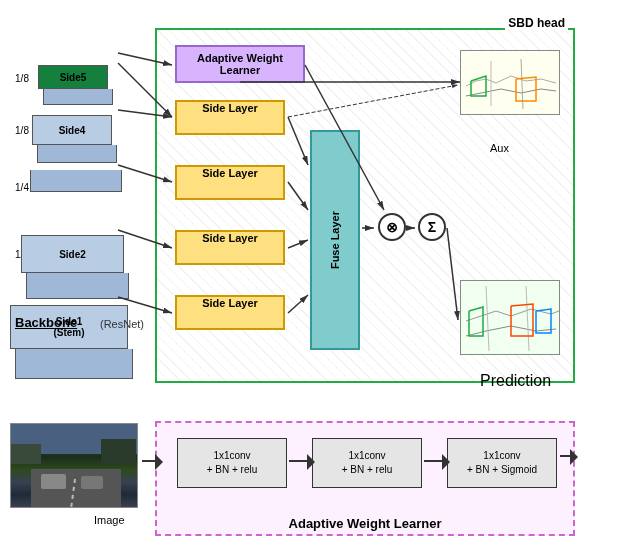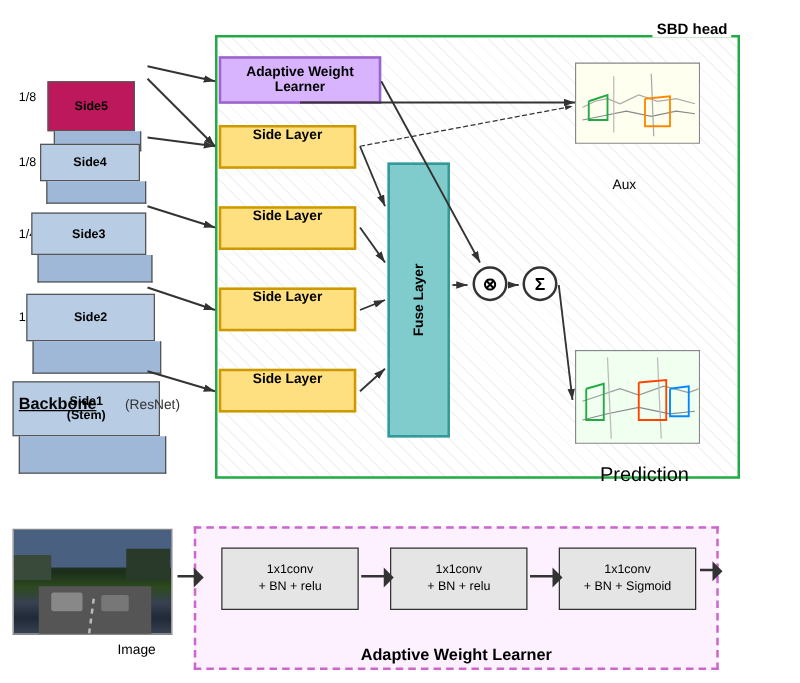--- a/index.html
+++ b/index.html
@@ -33,21 +33,20 @@
 
     
     #sbd-head-box {
       position: absolute;
       top: 28px;
       left: 155px;
       width: 420px;
       height: 355px;
       border: 2px solid #22aa44;
       background: transparent;
-      margin-left: 17px;
     }
 
     #sbd-head-label {
       position: absolute;
       top: -14px;
       right: 5px;
       font-size: 12px;
       font-weight: bold;
       color: #000;
       background: white;
@@ -322,21 +321,21 @@
     <div id="sbd-head-label">SBD head</div>
   </div>
 
   <div id="backbone-area">
 
     <div style="position:absolute; top:35px; left:0px;">
       <div style="position:absolute; left:2px; top:8px; font-size:10px; line-height:1.1; text-align:center; width:20px;">
         <span>1/8</span>
       </div>
       <div style="position:absolute; left:28px; top:0px;">
-        <div style="background:#be185d; border:1.5px solid #555; width:70px; height:40px; display:flex; align-items:center; justify-content:center; font-size:10px; font-weight:bold;">
+        <div style="background:#15803d; border:1.5px solid #555; width:70px; height:24px; display:flex; align-items:center; justify-content:center; font-size:10px; font-weight:bold;">
           <span>Side5</span>
         </div>
         <div style="background:#a0b8d8; border:1.5px solid #555; border-top:none; width:70px; height:16px; margin-left:5px;"></div>
       </div>
     </div>
 
     <div style="position:absolute; top:85px; left:0px;">
       <div style="position:absolute; left:2px; top:10px; font-size:10px; line-height:1.1; text-align:center; width:20px;">
         <span>1/8</span>
       </div>
@@ -346,23 +345,20 @@
         </div>
         <div style="background:#a0b8d8; border:1.5px solid #555; border-top:none; width:80px; height:18px; margin-left:5px;"></div>
       </div>
     </div>
 
     <div style="position:absolute; top:140px; left:0px;">
       <div style="position:absolute; left:2px; top:12px; font-size:10px; line-height:1.1; text-align:center; width:20px;">
         <span>1/4</span>
       </div>
       <div style="position:absolute; left:15px; top:0px;">
-        <div style="background:#b8cce4; border:1.5px solid #555; width:92px; height:34px; display:flex; align-items:center; justify-content:center; font-size:10px; font-weight:bold;">
-          <span>Side3</span>
-        </div>
         <div style="background:#a0b8d8; border:1.5px solid #555; border-top:none; width:92px; height:22px; margin-left:5px;"></div>
       </div>
     </div>
 
     <div style="position:absolute; top:205px; left:0px;">
       <div style="position:absolute; left:2px; top:14px; font-size:10px; line-height:1.1; text-align:center; width:20px;">
         <span>1/2</span>
       </div>
       <div style="position:absolute; left:11px; top:0px;">
         <div style="background:#b8cce4; border:1.5px solid #555; width:103px; height:38px; display:flex; align-items:center; justify-content:center; font-size:10px; font-weight:bold;">

